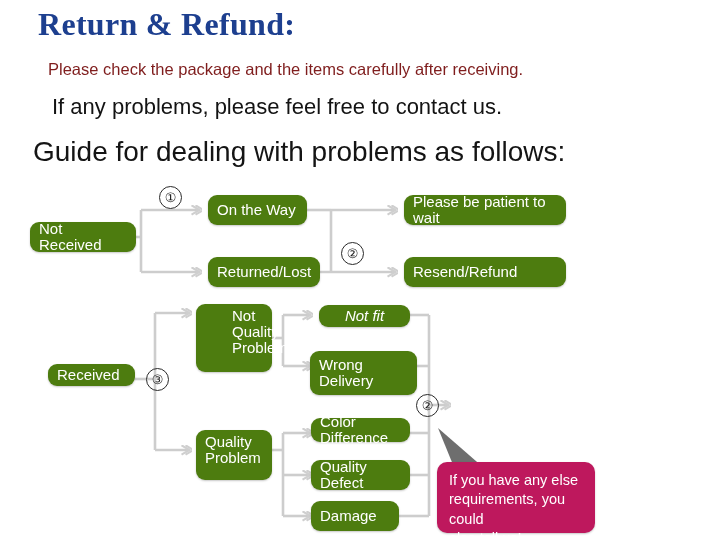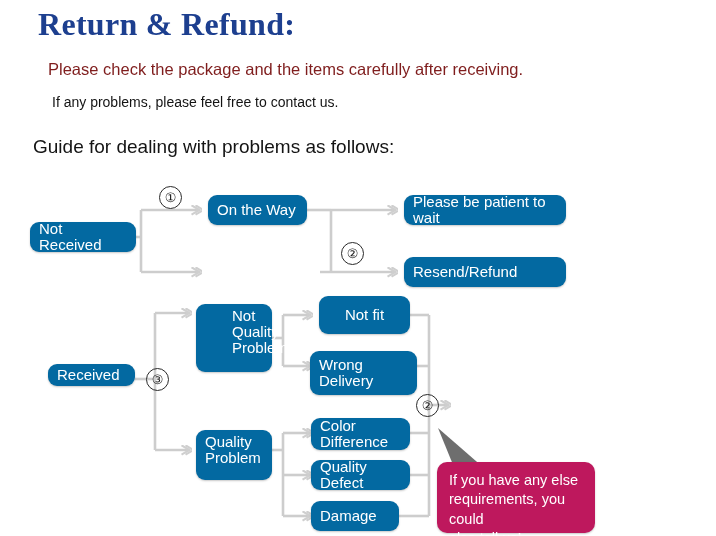--- a/index.html
+++ b/index.html
@@ -15,34 +15,34 @@
     font-family:"Liberation Serif","DejaVu Serif",serif;
     font-weight:bold; font-size:32px; color:#1d3f8f;
     letter-spacing:.3px; white-space:nowrap;
   }
   .lead1{
     position:absolute; left:48px; top:60px;
     font-size:16.5px; color:#7f1d1d; white-space:nowrap;
   }
   .lead2{
     position:absolute; left:52px; top:94px;
-    font-size:14px; color:#131313; white-space:nowrap;
+    font-size:22px; color:#131313; white-space:nowrap;
   }
   .guide{
     position:absolute; left:33px; top:136px;
-    font-size:19px; color:#141414; white-space:nowrap;
+    font-size:28px; color:#141414; white-space:nowrap;
   }
 
   
   #flow{position:absolute;left:0;top:0;width:716px;height:536px;}
   #wires{position:absolute;left:0;top:0;width:716px;height:536px;}
 
   .node{
     position:absolute; box-sizing:border-box;
-    background:#0369a1; color:#ffffff;
+    background:#4d7c0f; color:#ffffff;
     border-radius:9px;
     display:flex; align-items:center;
     padding:0 9px;
     font-size:15px; line-height:1.08;
     white-space:pre-line;
     box-shadow:0 1px 2px rgba(0,0,0,.22);
   }
   .node.multi{ display:block; padding-top:4px; }
 
   .marker{
@@ -123,45 +123,46 @@
         <path d="M399,516 L429,516"></path>
         <path d="M429,315 L429,516"></path>
         <path d="M429,405 L449,405" marker-end="url(#ar)"></path>
       </g>
     </svg>
 
     <div class="node" style="left:30px;top:222px;width:106px;height:30px;">Not Received</div>
 
     <div class="node" style="left:208px;top:195px;width:99px;height:30px;">On the Way</div>
 
+    <div class="node" style="left:208px;top:257px;width:112px;height:30px;">Returned/Lost</div>
 
     <div class="node" style="left:404px;top:195px;width:162px;height:30px;">Please be patient to wait</div>
 
     <div class="node" style="left:404px;top:257px;width:162px;height:30px;">Resend/Refund</div>
 
     <div class="marker" style="left:159px;top:186px;">①</div>
 
     <div class="marker" style="left:341px;top:242px;">②</div>
 
     <div class="node" style="left:48px;top:364px;width:87px;height:22px;">Received</div>
 
     <div class="marker" style="left:146px;top:368px;">③</div>
 
     <div class="node multi" style="left:196px;top:304px;width:76px;height:68px;padding-left:36px;">Not
 Quality
 Problem</div>
 
     <div class="node multi" style="left:196px;top:430px;width:76px;height:50px;">Quality
 Problem</div>
 
-    <div class="node" style="left:319px;top:296px;width:91px;height:38px;justify-content:center;">Not fit</div>
+    <div class="node" style="left:319px;top:305px;width:91px;height:22px;justify-content:center;font-style:italic;">Not fit</div>
 
     <div class="node" style="left:310px;top:351px;width:107px;height:44px;">Wrong Delivery</div>
 
-    <div class="node" style="left:311px;top:418px;width:99px;height:32px;">Color Difference</div>
+    <div class="node" style="left:311px;top:418px;width:99px;height:24px;">Color Difference</div>
 
     <div class="node" style="left:311px;top:460px;width:99px;height:30px;">Quality Defect</div>
 
     <div class="node" style="left:311px;top:501px;width:88px;height:30px;">Damage</div>
 
     <div class="marker" style="left:416px;top:394px;">②</div>
 
 
     <svg style="position:absolute;left:420px;top:415px;width:120px;height:70px;" viewBox="0 0 120 70">
       <path d="M18,13 L72,60 L38,62 Z" fill="#6e6e6e"></path>

